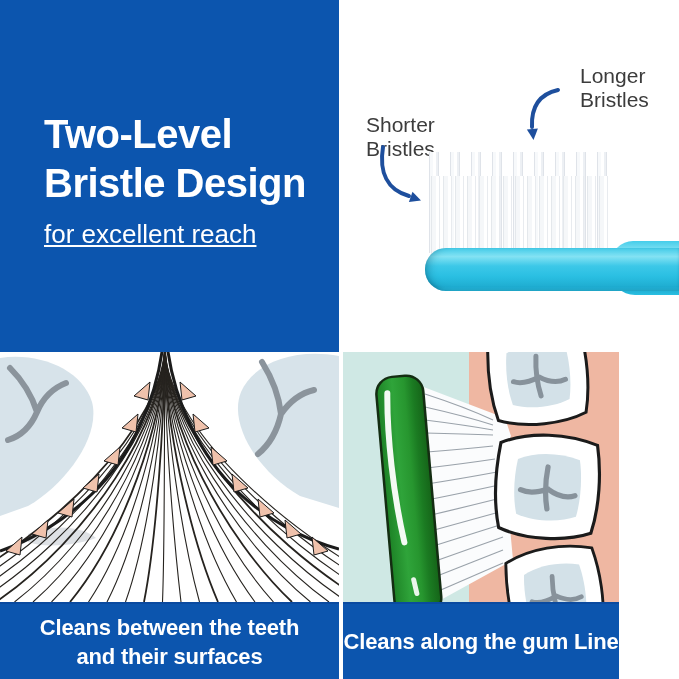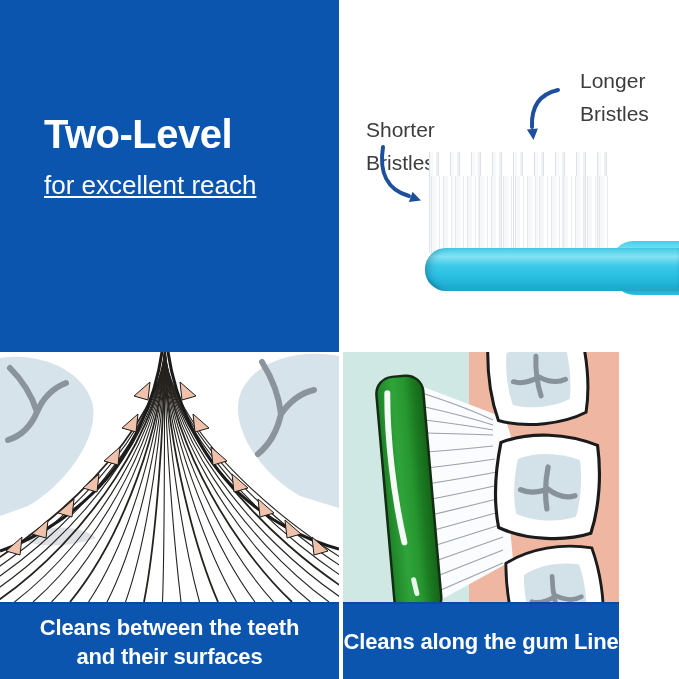--- a/index.html
+++ b/index.html
@@ -21,21 +21,21 @@
   .q-tr{left:343px;top:0;width:336px;height:348px;background:#ffffff;}
   .q-bl{left:0;top:352px;width:339px;height:327px;background:#f9a8d4;}
   .q-br{left:343px;top:352px;width:276px;height:327px;background:var(--mint);}
 
   
   .headline{position:absolute;left:44px;top:110px;color:#ffffff;}
   .headline .big{font-size:40px;line-height:49px;font-weight:700;letter-spacing:-0.5px;}
   .headline .sub{font-size:26px;font-weight:400;margin-top:11px;letter-spacing:0;text-decoration:underline;}
 
   
-  .pointer-label{position:absolute;font-size:21px;line-height:33px;color:var(--label);white-space:pre-line;}
+  .pointer-label{position:absolute;font-size:21px;line-height:24px;color:var(--label);white-space:pre-line;}
   .label-shorter{left:23px;top:113px;text-align:right;}
   .label-longer{left:237px;top:64px;}
   .arrow-layer{position:absolute;left:0;top:0;width:336px;height:348px;}
 
   
   .bristles{position:absolute;}
   .bristles-long{left:86px;top:152px;width:182px;height:101px;
     background:repeating-linear-gradient(90deg,#dfe3e9 0 1px,#f7f9fb 1px 4px,#ffffff 4px 7px,#edf0f4 7px 9px,#dfe3e9 9px 10px,transparent 10px 21px);}
   .bristles-short{left:88px;top:176px;width:180px;height:78px;
     background:repeating-linear-gradient(90deg,#e4e8ec 0 1px,#f5f7f9 1px 5px,#ffffff 5px 8px,#e8ebef 8px 9px,transparent 9px 12px);}
@@ -52,20 +52,21 @@
   .caption-band .caption-text{color:#ffffff;font-size:22px;line-height:29px;font-weight:700;white-space:pre-line;letter-spacing:-0.2px;}
 </style>
 </head>
 <body>
 
 <div class="stage">
 
   <div class="quad q-tl">
     <div class="headline">
       <div class="big">Two-Level</div>
+      <div class="big">Bristle Design</div>
       <div class="sub">for excellent reach</div>
     </div>
   </div>
 
   <div class="quad q-tr">
     <div class="pointer-label label-shorter">Shorter
 Bristles</div>
     <div class="pointer-label label-longer">Longer
 Bristles</div>
 

